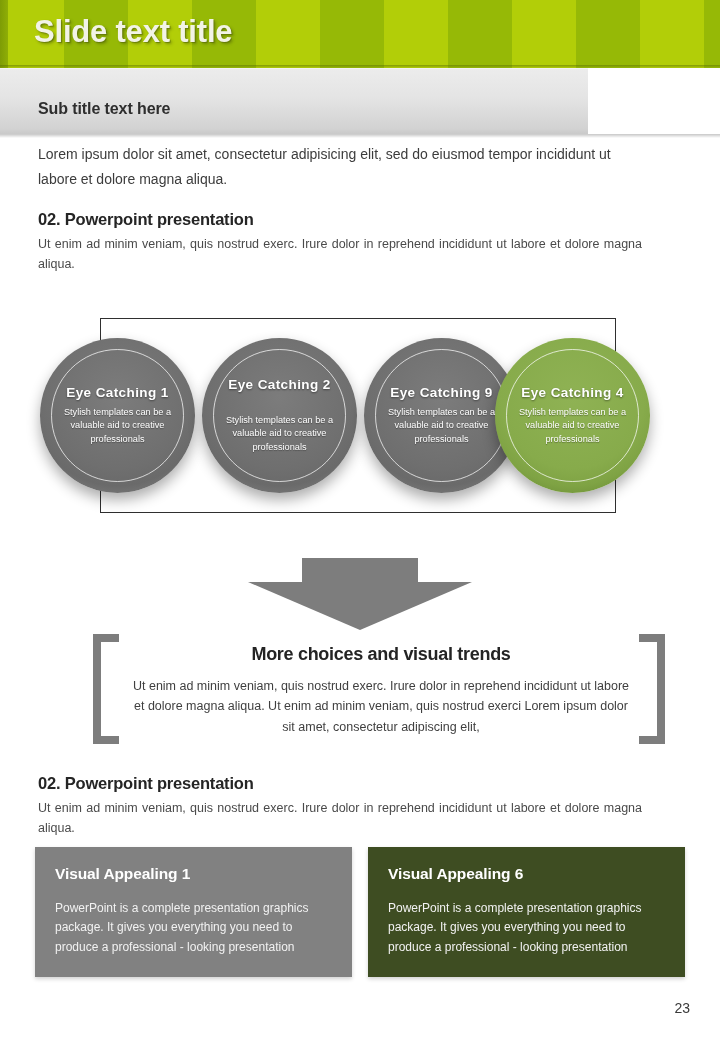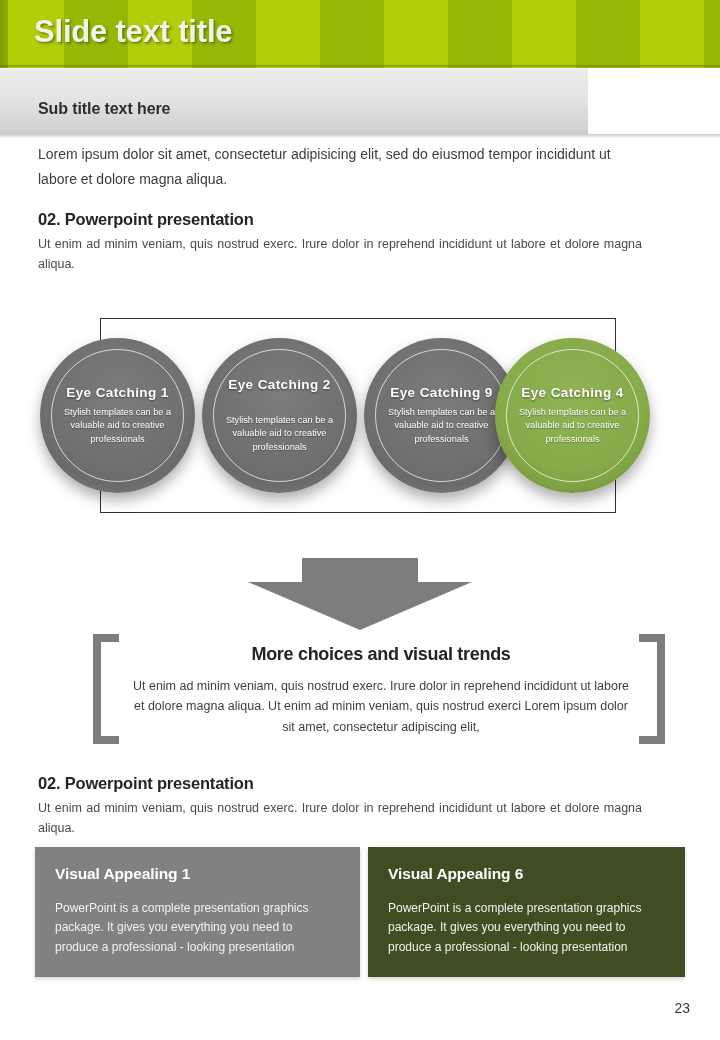--- a/index.html
+++ b/index.html
@@ -152,21 +152,21 @@
   .brk-body{
     position:absolute;left:110px;top:42px;width:500px;text-align:center;
     font-size:12.5px;line-height:1.62;color:#3f3f3f;
   }
 
   
   .box{
     position:absolute;top:847px;width:317px;height:130px;
     box-shadow:0 2px 4px rgba(0,0,0,.18);
   }
-  #box1{left:35px;background:#818181;padding-left:8px;}
+  #box1{left:35px;background:#818181;}
   #box2{left:368px;background:#3e4d22;}
   .box-title{
     position:absolute;left:20px;top:18px;
     font-size:15.5px;font-weight:bold;color:#ffffff;letter-spacing:-0.1px;
   }
   .box-body{
     position:absolute;left:20px;top:52px;width:280px;
     font-size:12px;line-height:1.62;color:#f2f2f2;
   }
 

